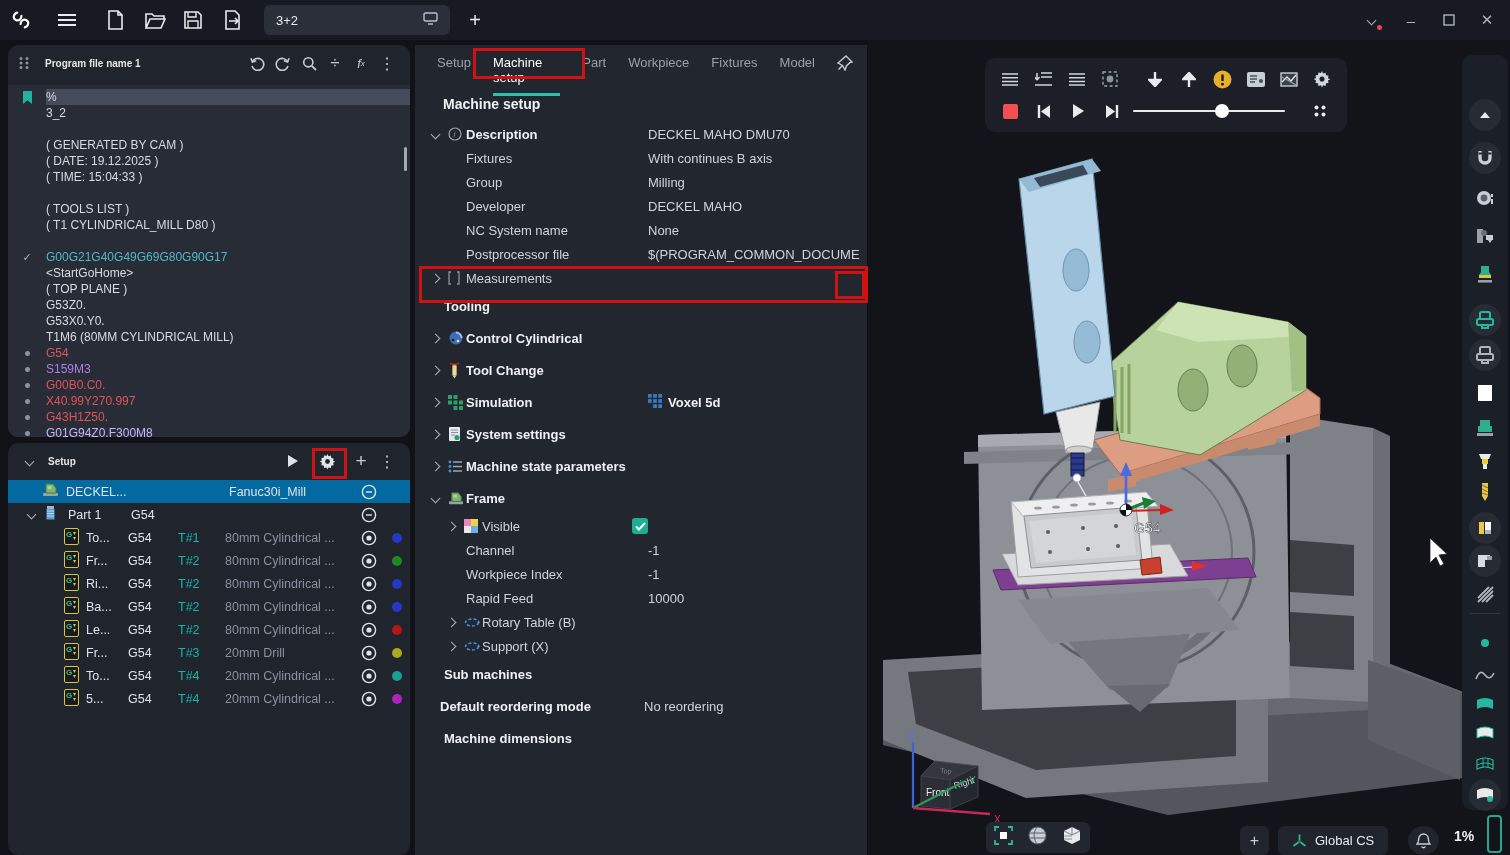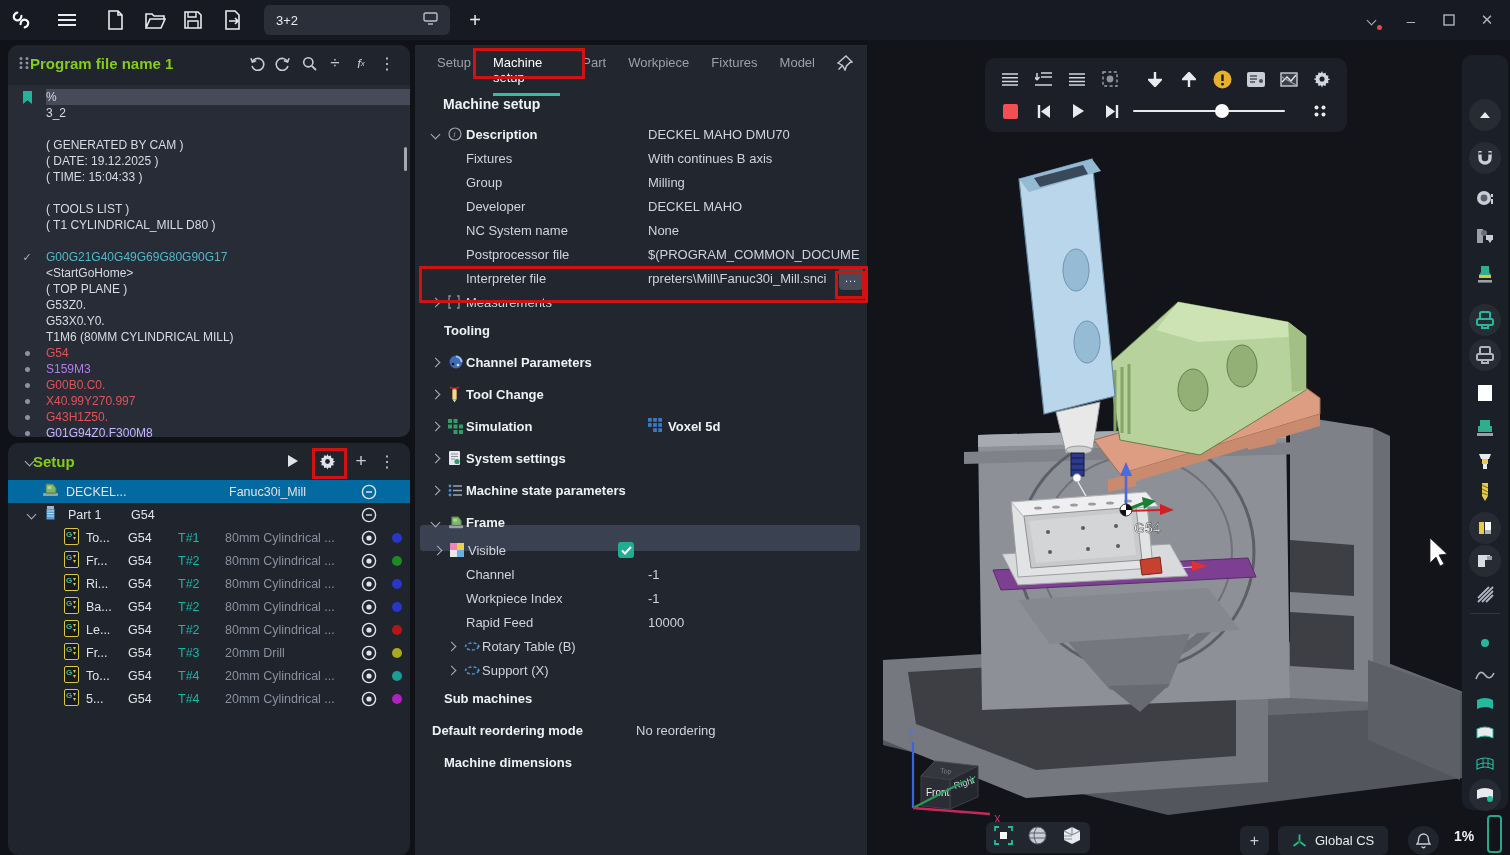--- a/index.html
+++ b/index.html
@@ -7,21 +7,21 @@
   .abs{position:absolute}
   
   .titlebar{left:0;top:0;width:1510px;height:40px;background:#171a22;display:flex;align-items:center}
   .tb-ic{width:26px;height:26px;display:flex;align-items:center;justify-content:center;color:#dfe3ea}
   .tb-tab{width:186px;height:30px;background:#2b2f3a;border-radius:6px;display:flex;align-items:center;padding:0 12px;margin-left:18px;font-size:13px;color:#e8eaee}
   .tb-tab .mon{margin-left:auto}
   .winbtn{width:34px;height:40px;display:flex;align-items:center;justify-content:center;color:#aeb4c0;font-size:15px}
   
   .panel{background:#20242c;border-radius:10px}
   .phead{height:36px;display:flex;align-items:center;padding:0 10px}
-  .ptitle{font-weight:bold;font-size:15px;color:#84cc16;margin-left:0}
+  .ptitle{font-weight:bold;font-size:10px;color:#e5e5e5;margin-left:15px}
   .hic{width:26px;height:26px;display:flex;align-items:center;justify-content:center;color:#c6ccd6;font-size:15px}
   .chev{display:inline-block;width:7px;height:7px;border-right:1.6px solid #aab2be;border-bottom:1.6px solid #aab2be}
   .chev.d{transform:rotate(45deg)}
   .chev.r{transform:rotate(-45deg)}
   
   .program{left:8px;top:45px;width:402px;height:392px;overflow:hidden}
   .code{position:absolute;left:0;top:40px;right:0;bottom:0;background:#272c37;font-family:"DejaVu Sans Mono",monospace;font-size:12px;padding-top:4px}
   .cl{height:16px;line-height:16px;display:flex;white-space:pre}
   .gut{width:38px;flex:none;display:flex;align-items:center;justify-content:center}
   .ctext{flex:1;color:#d7dbe2}
@@ -492,28 +492,20 @@
       <span class="plabel">NC System name</span>
       <span class="pval">None</span>
     </div>
   <div class="prow">
       <span class="ct"></span>
       <span class="ci"></span>
       <span class="plabel">Postprocessor file</span>
       <span class="pval">$(PROGRAM_COMMON_DOCUME</span>
     </div>
   <div class="prow">
-    <span class="interp-bg"></span>
-    <span class="ct" style="position:relative"></span>
-      <span class="ci" style="position:relative"></span>
-    <span class="plabel" style="position:relative">Interpreter file</span>
-    <span class="pval" style="position:relative">rpreters\Mill\Fanuc30i_Mill.snci</span>
-    <span class="morebtn" style="position:relative">...</span>
-  </div>
-  <div class="prow">
     <span class="ct">
         <span class="chev r"></span>
       </span>
     <span class="ci">
         <svg width="12" height="14" viewBox="0 0 12 14">
           <path d="M3 1H1v12h2M9 1h2v12H9" fill="none" stroke="#8b93a1" stroke-width="1.3"></path>
         </svg>
       </span>
     <span class="plabel">Measurements</span>
       <span class="pval"></span>
@@ -526,21 +518,21 @@
         <span class="chev r"></span>
       </span>
     <span class="ci">
         <svg width="16" height="16" viewBox="0 0 16 16">
           <circle cx="8" cy="8" r="6.5" fill="#3f6cb4"></circle>
           <path d="M8 2.5A5.5 5.5 0 0 1 13.5 8" stroke="#9cc0ee" stroke-width="2" fill="none"></path>
           <circle cx="5" cy="10" r="1.3" fill="#14161c"></circle>
           <circle cx="10" cy="11" r="1.3" fill="#dfe3ea"></circle>
         </svg>
       </span>
-    <span class="plabel b">Channel Parameters</span>
+    <span class="plabel b">Control Cylindrical</span>
       <span class="pval"></span>
   </div>
   <div class="prow sec">
     <span class="ct">
         <span class="chev r"></span>
       </span>
     <span class="ci">
         <svg width="13" height="17" viewBox="0 0 13 17">
           <path d="M2 1c2 2 7 2 9 0" fill="none" stroke="#cc2222" stroke-width="1.6"></path>
           <rect x="4.5" y="3" width="4" height="11" rx="1.5" fill="#ecd9a2" stroke="#b09a55"></rect>
@@ -621,21 +613,21 @@
         <svg width="16" height="15" viewBox="0 0 17 16">
           <rect x="1" y="11" width="15" height="3" rx="1" fill="#9aa0a8"></rect>
           <path d="M4 2h7l3 4v5H4z" fill="#7fb66e" stroke="#4e7a40"></path>
           <rect x="5.5" y="4" width="4" height="3" fill="#a9d598"></rect>
         </svg>
       </span>
     <span class="plabel b">Frame</span>
       <span class="pval"></span>
   </div>
 
-  <div class="prow" style="padding-left:19px">
+  <div class="prow" style="padding-left:33px">
     <span class="ct">
         <span class="chev r"></span>
       </span>
     <span class="ci">
         <svg width="14" height="14" viewBox="0 0 14 14">
           <rect x="0" y="0" width="7" height="7" fill="#ef86b4"></rect>
           <rect x="7" y="0" width="7" height="7" fill="#e8d44a"></rect>
           <rect x="0" y="7" width="7" height="7" fill="#e8e8e8"></rect>
           <rect x="7" y="7" width="7" height="7" fill="#6ab0e8"></rect>
         </svg>
@@ -688,21 +680,21 @@
         <svg width="16" height="11" viewBox="0 0 16 11">
           <ellipse cx="8" cy="5.5" rx="6.5" ry="3.5" fill="none" stroke="#4a90d9" stroke-width="1.5" stroke-dasharray="3 2"></ellipse>
           <path d="M14.5 3l1.5 3-3 .2z" fill="#4a90d9"></path>
         </svg>
       </span>
     <span class="plabel" style="width:150px">Support (X)</span>
       <span class="pval"></span>
   </div>
 
   <div class="hdrrow">Sub machines</div>
-  <div class="prow sec" style="padding-left:17px">
+  <div class="prow sec" style="padding-left:25px">
     <span class="plabel b" style="width:204px">Default reordering mode</span>
     <span class="pval" style="font-weight:normal;color:#cfd4dc">No reordering</span>
   </div>
   <div class="hdrrow">Machine dimensions</div>
 </div>
 
 <div class="abs viewport">
   <svg width="642" height="815" viewBox="0 0 642 815">
 
     <polygon points="15,628 460,600 595,652 595,738 300,775 15,705" fill="#53565c"></polygon>

